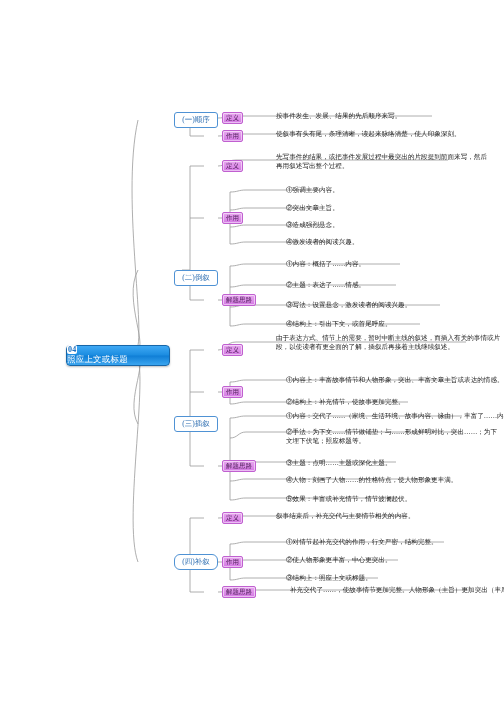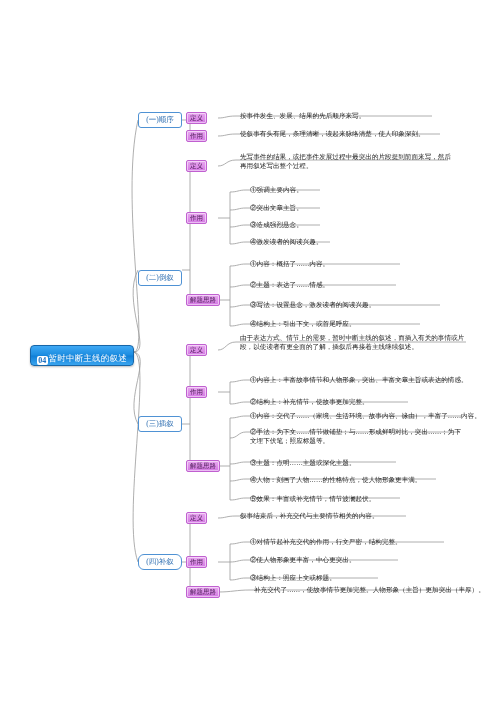--- a/index.html
+++ b/index.html
@@ -4,30 +4,30 @@
 <style>
   html,body{margin:0;padding:0;}
   body{
     width:504px;height:715px;background:#ffffff;
     font-family:"Liberation Serif","DejaVu Serif",serif;
     color:#222;overflow:hidden;position:relative;
   }
   #map{position:absolute;left:0;top:0;width:504px;height:715px;}
   svg.links{position:absolute;left:0;top:0;width:504px;height:715px;pointer-events:none;}
 
-  .node{position:absolute;box-sizing:border-box;}
+  .node{position:absolute;box-sizing:border-box;margin-left:36px;}
 
   
   .root{
     left:30px;top:345px;width:104px;height:21px;
     background:linear-gradient(to bottom,#3fa9f5 0%,#1b8ce0 48%,#0f7ed6 52%,#3aa5ef 100%);
     border:1px solid #1766a8;border-radius:4px;
     box-shadow:0 1px 2px rgba(0,0,0,.25);
-    display:flex;align-items:flex-end;justify-content:center;
-    font-size:8.5px;color:#ffffff;letter-spacing:.2px;white-space:nowrap;
+    display:flex;align-items:flex-start;justify-content:center;
+    font-size:8.5px;color:#ffffff;letter-spacing:.2px;white-space:nowrap;flex-direction:column;
   }
   .root .num{font-weight:bold;background:#ffffff;color:#1b6fc0;
     border-radius:2px;padding:0 1px;margin-right:1px;font-size:8px;}
 
   
   .l1{
     width:44px;height:16px;
     background:#ffffff;border:1px solid #4f92d4;border-radius:3px;
     display:flex;align-items:center;justify-content:center;
     font-size:7.5px;color:#2b6cb0;white-space:nowrap;
@@ -117,21 +117,21 @@
       <path d="M230 544 C 238 544, 238 542, 246 542 L444 542"></path>
       <path d="M230 562 C 238 562, 238 560, 246 560 L398 560"></path>
       <path d="M230 580 C 238 580, 238 578, 246 578 L378 578"></path>
 
       <path d="M218 592 C 232 592, 236 590, 250 590 L470 590"></path>
     </g>
   </svg>
 
   <div class="node root">
     <span class="num">04</span>
-    <span>暂时中断主线的叙述</span>
+    <span>照应上文或标题</span>
   </div>
 
   <div class="node l1" style="left:138px;top:112px;">
     <span>(一)顺序</span>
   </div>
   <div class="node l2" style="left:186px;top:112px;">
     <span>定义</span>
   </div>
   <div class="node leaf" style="left:240px;top:111px;">按事件发生、发展、结果的先后顺序来写。</div>
 

